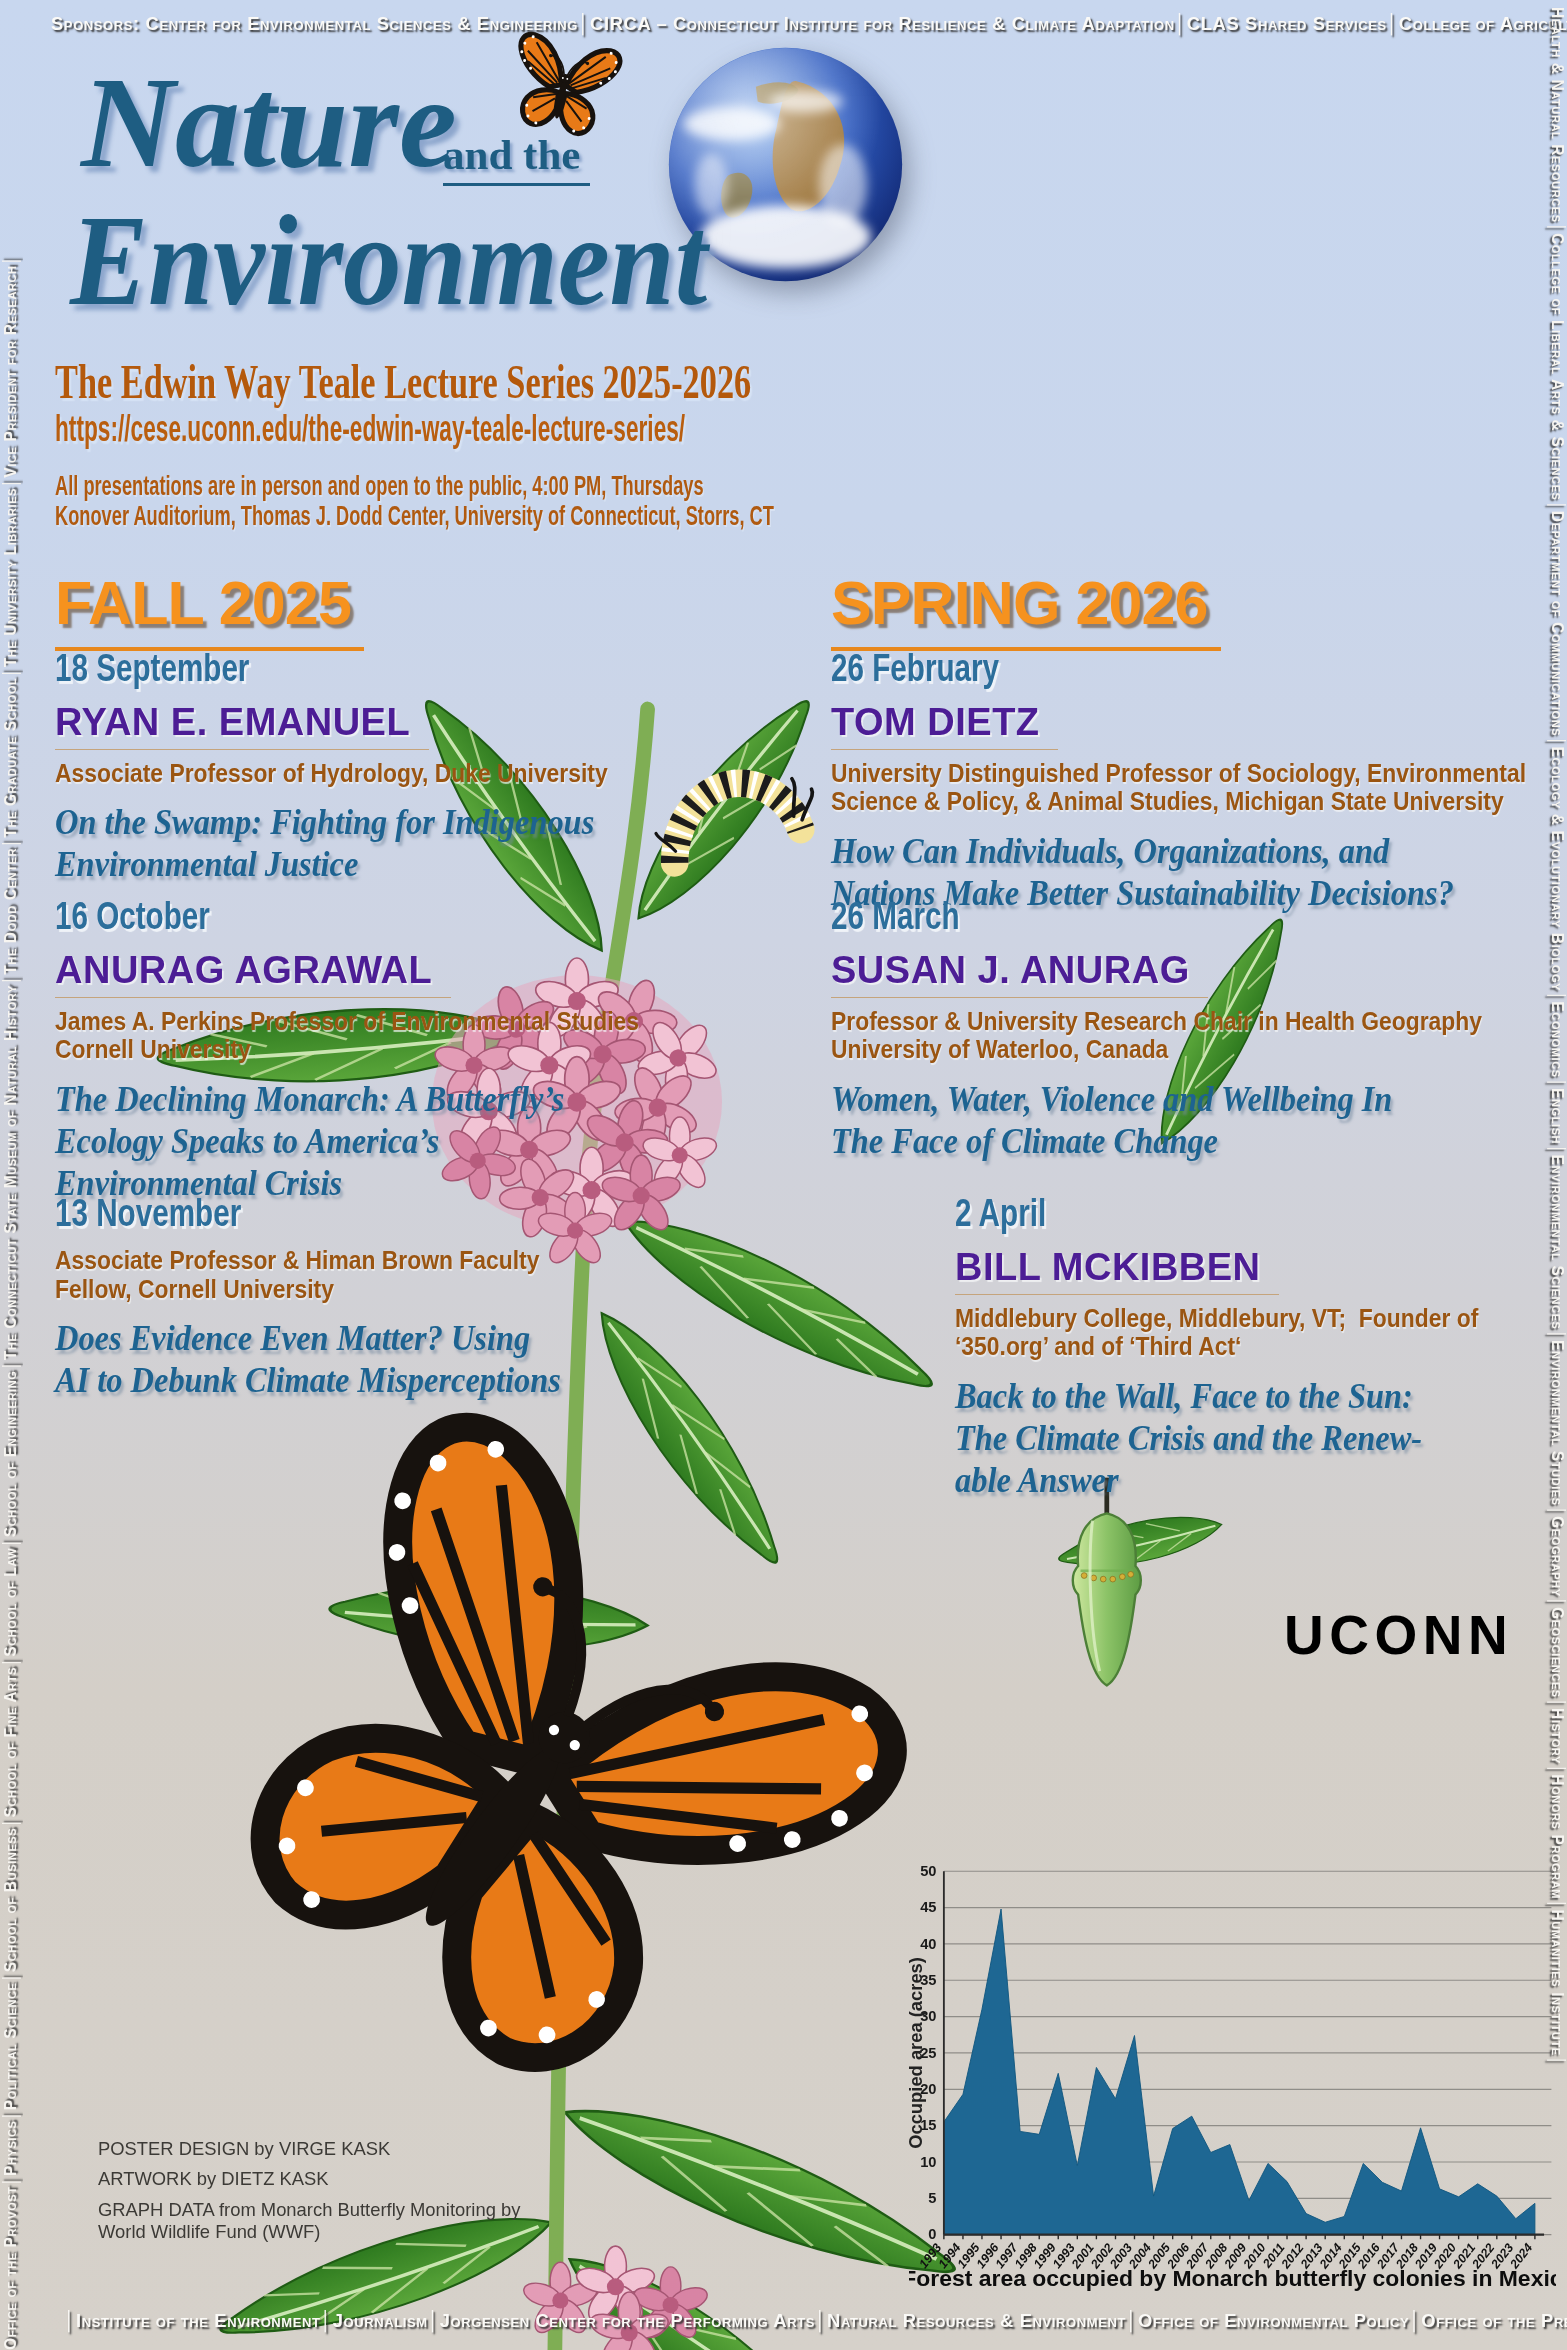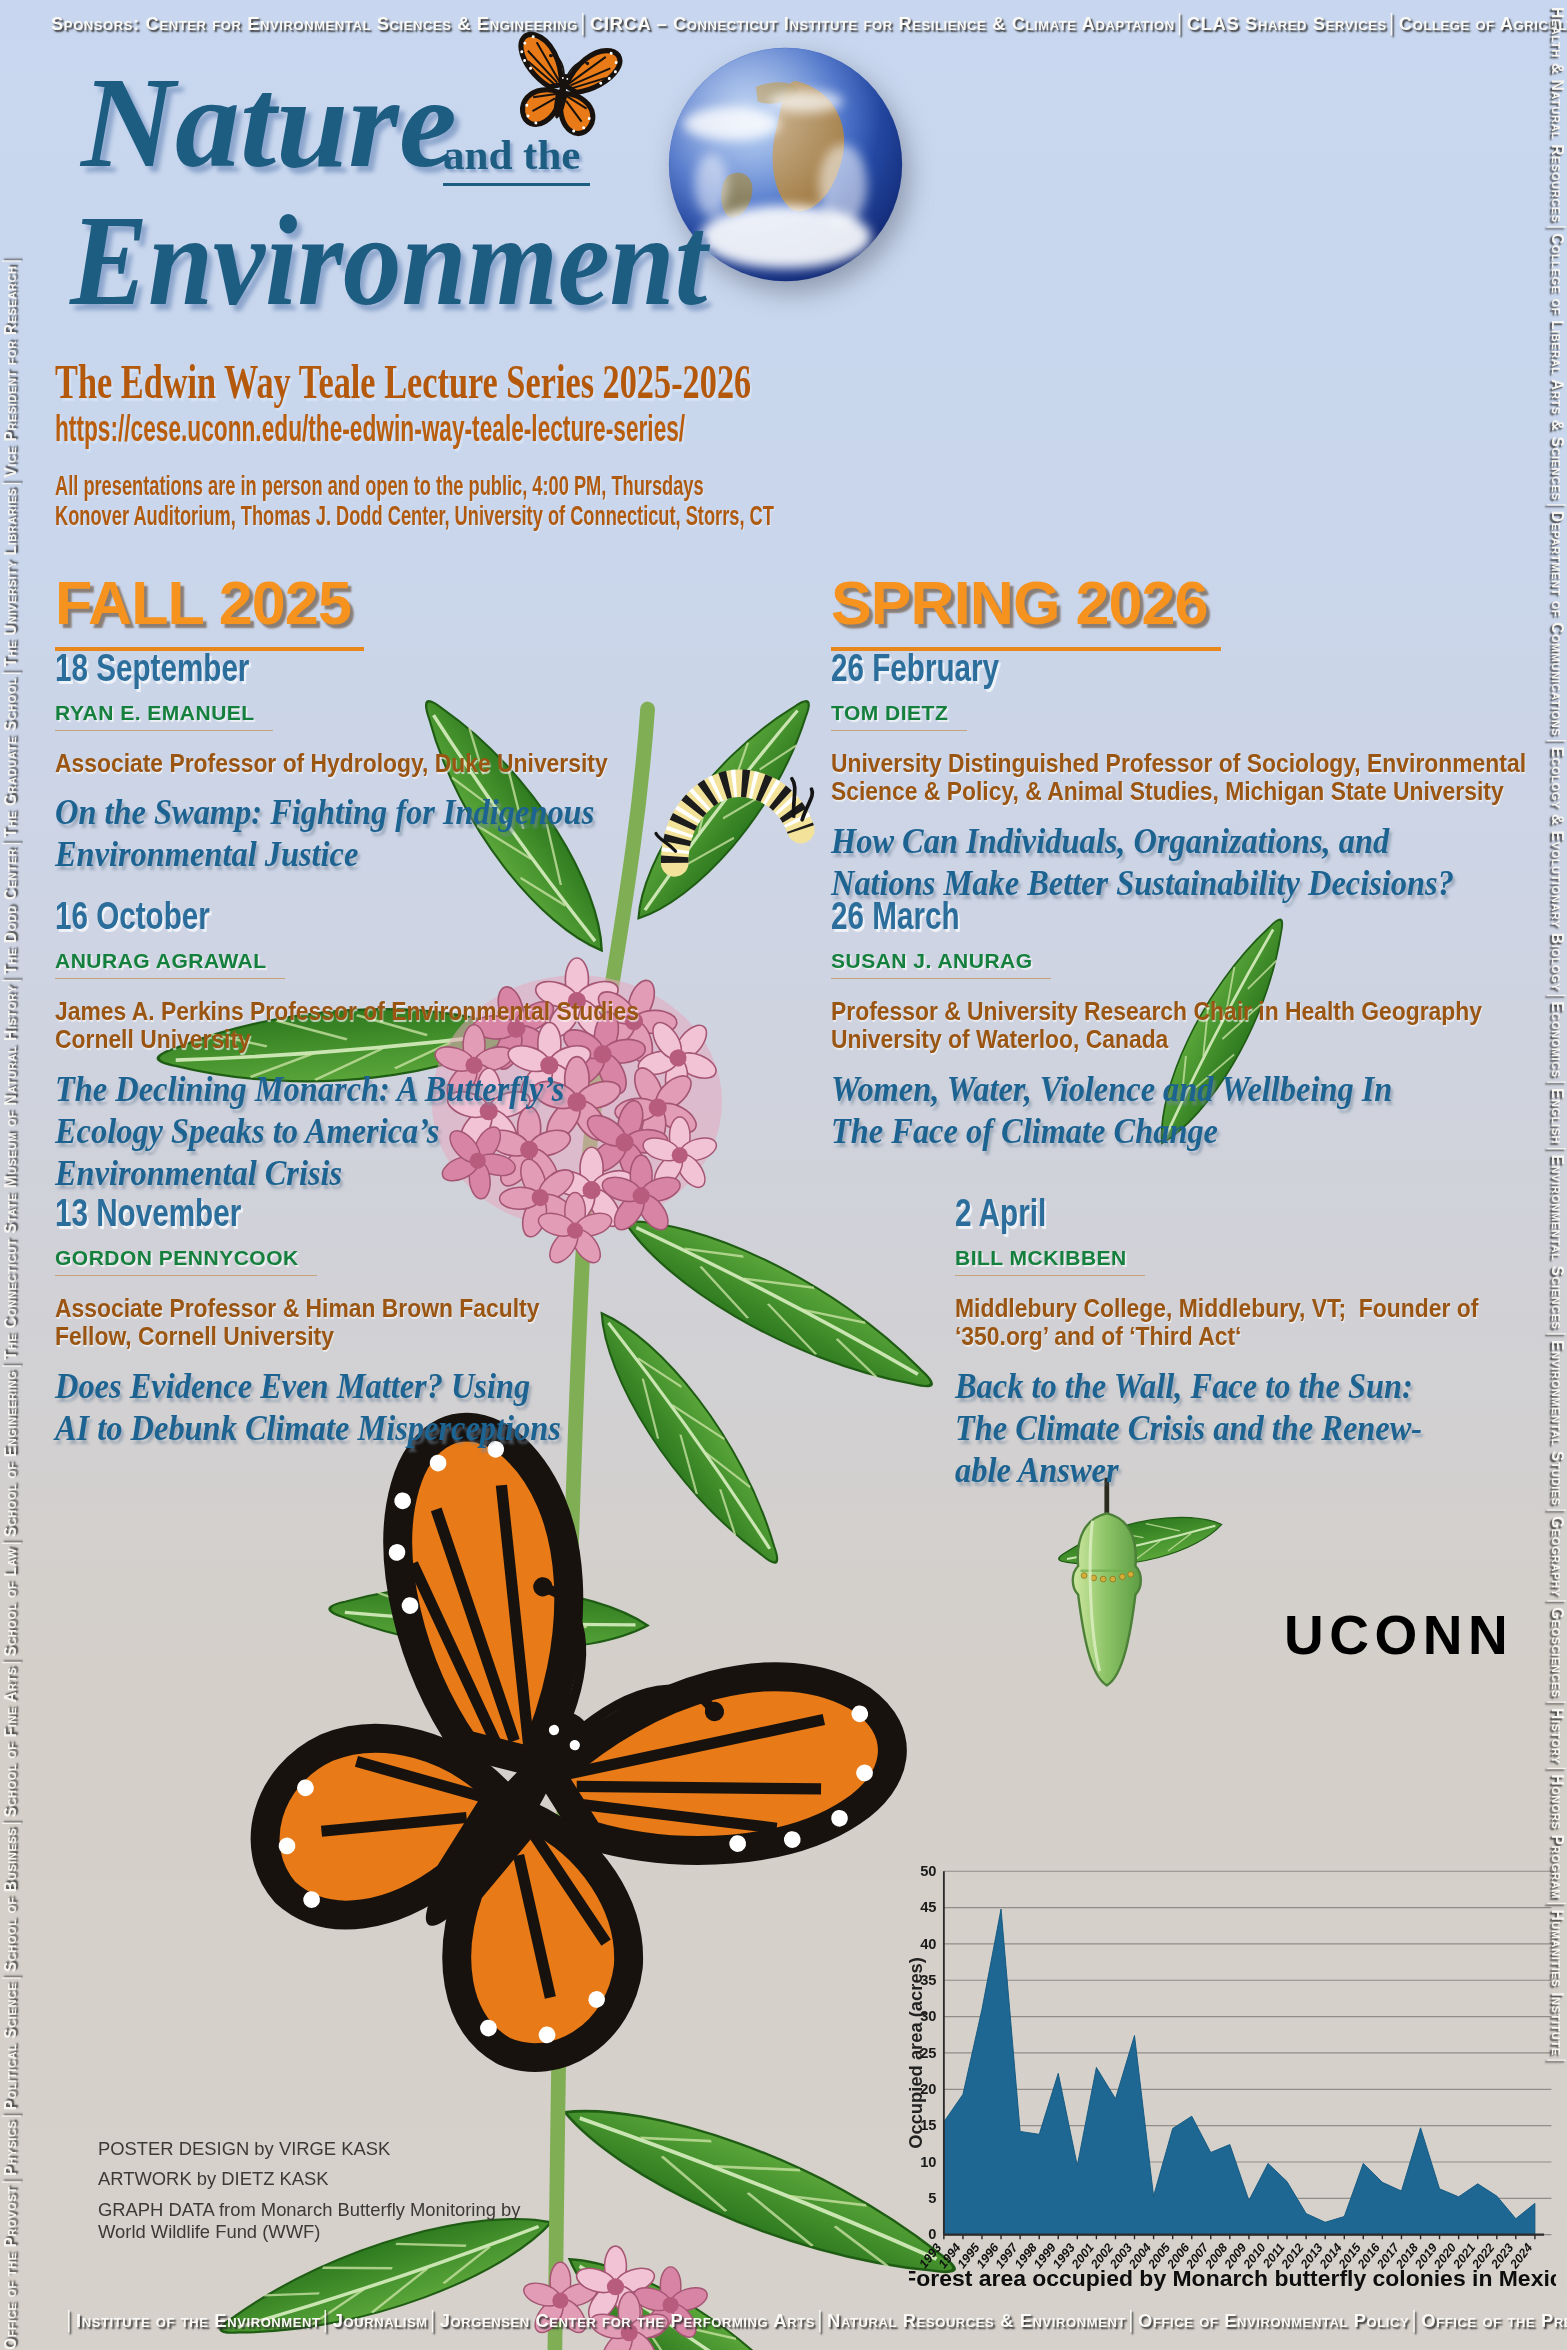--- a/index.html
+++ b/index.html
@@ -49,23 +49,23 @@
     font-size:61px;font-weight:800;color:#f6921e;letter-spacing:-0.9px;white-space:nowrap;
     text-shadow:3.7px 3.7px 1.8px rgba(84,55,24,.55);
     display:inline-block;border-bottom:4.6px solid #e8881c;padding:0 13px 9.2px 0;z-index:3;
   }
   .entry{z-index:3;width:753px;}
   .entry .date{
     font-size:39px;font-weight:bold;color:#2c6e9b;margin-bottom:11px;white-space:pre;
     text-shadow:2.8px 2.8px 0.9px rgba(245,248,252,.85);transform:scaleX(.76);transform-origin:0 0;
   }
   .entry .name{
-    display:inline-block;font-size:21px;font-weight:bold;color:#15803d;letter-spacing:0.5px;white-space:pre;
+    display:inline-block;font-size:38px;font-weight:bold;color:#4c1d95;letter-spacing:0.5px;white-space:pre;
     text-shadow:1.8px 1.8px 0.9px rgba(245,246,248,.8);
-    border-bottom:1.8px solid #c5a47c;padding:0 18.4px 4.6px 0;margin-bottom:18px;
+    border-bottom:1.8px solid #c5a47c;padding:0 18.4px 4.6px 0;margin-bottom:9px;
   }
   .entry .affil{
     font-size:26px;font-weight:bold;color:#9a5512;line-height:1.1;white-space:pre;margin-bottom:13.8px;
     text-shadow:0.9px 1.8px 0.9px rgba(245,246,248,.7);transform:scaleX(.88);transform-origin:0 0;
   }
   .entry .lecture{
     font-family:"Liberation Serif",serif;font-style:italic;font-weight:bold;font-size:36px;
     color:#1d6391;line-height:1.17;white-space:pre;
     text-shadow:2.8px 3.7px 2.8px rgba(118,138,160,.55);transform:scaleX(.9);transform-origin:0 0;
   }
@@ -285,21 +285,20 @@
   <div class="date">16 October</div>
   <div><span class="name">ANURAG AGRAWAL</span></div>
   <div class="affil">James A. Perkins Professor of Environmental Studies
 Cornell University</div>
   <div class="lecture">The Declining Monarch: A Butterfly’s
 Ecology Speaks to America’s
 Environmental Crisis</div>
 </div>
 <div class="abs entry" style="left:55px;top:1191px;">
   <div class="date">13 November</div>
-  <div><span class="name">GORDON PENNYCOOK</span></div>
   <div class="affil">Associate Professor &amp; Himan Brown Faculty
 Fellow, Cornell University</div>
   <div class="lecture">Does Evidence Even Matter? Using
 AI to Debunk Climate Misperceptions</div>
 </div>
 <div class="abs entry" style="left:831px;top:646px;">
   <div class="date">26 February</div>
   <div><span class="name">TOM DIETZ</span></div>
   <div class="affil">University Distinguished Professor of Sociology, Environmental
 Science &amp; Policy, &amp; Animal Studies, Michigan State University</div>

